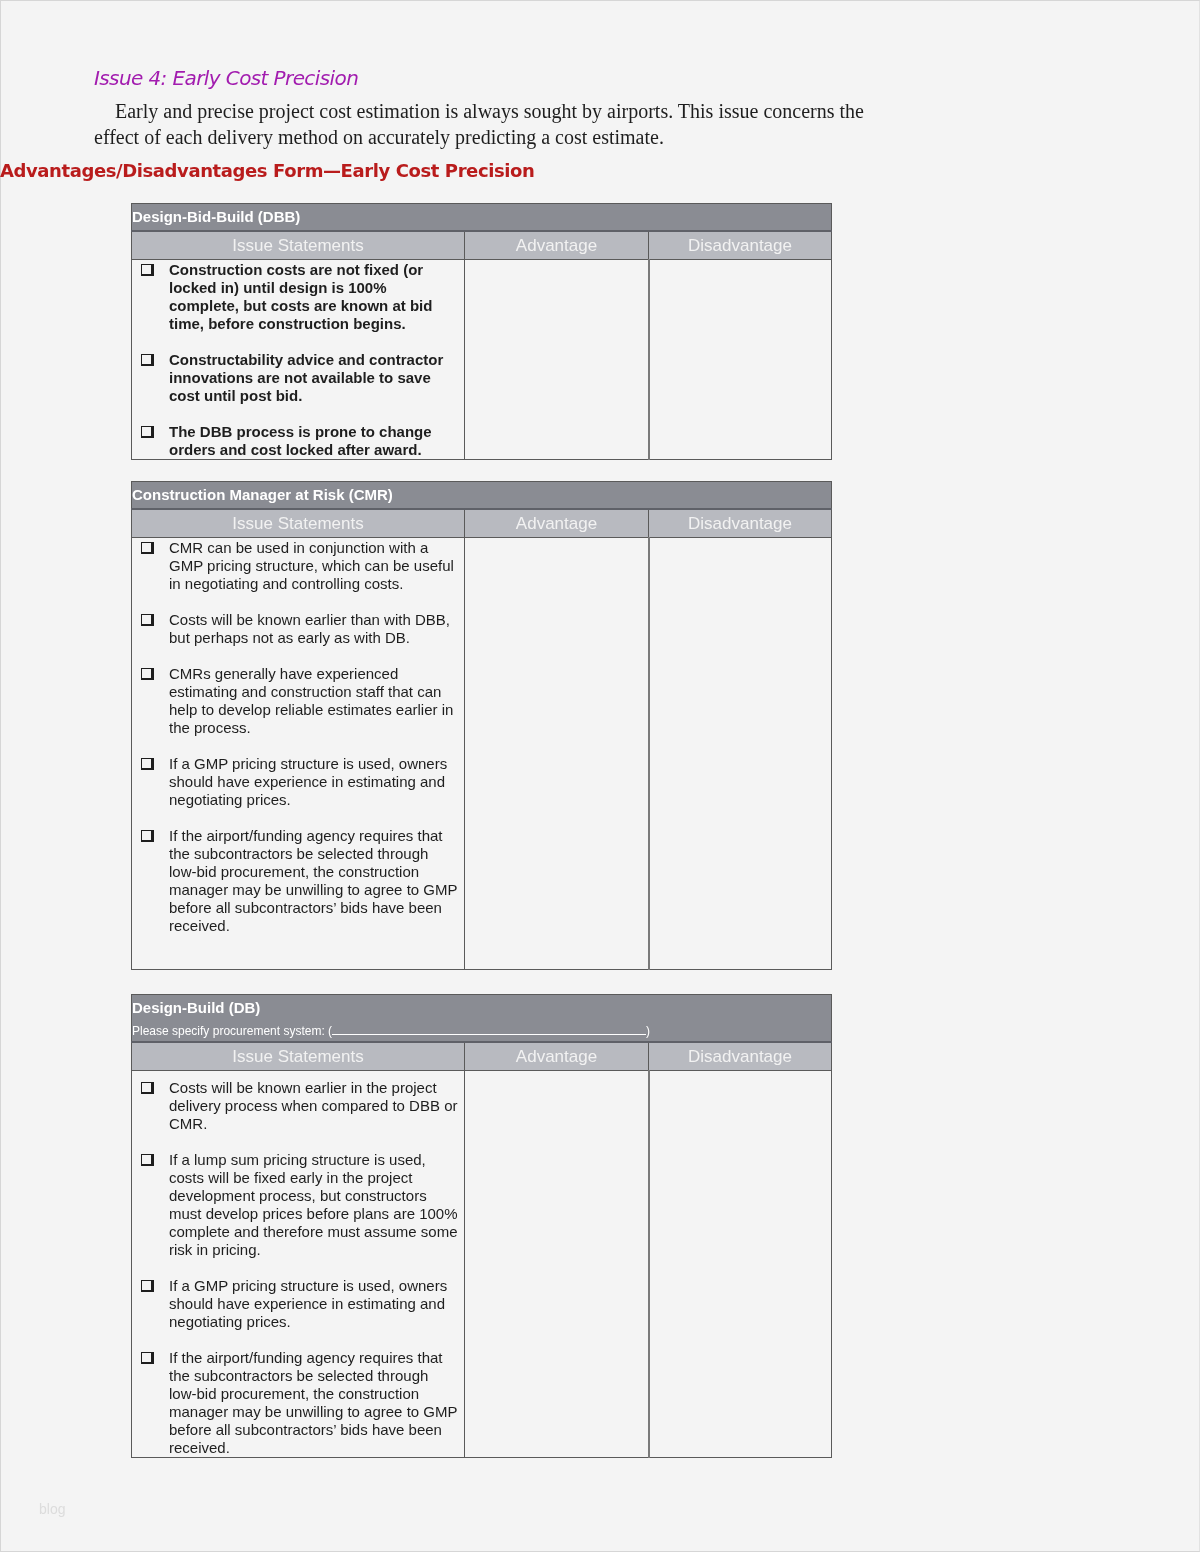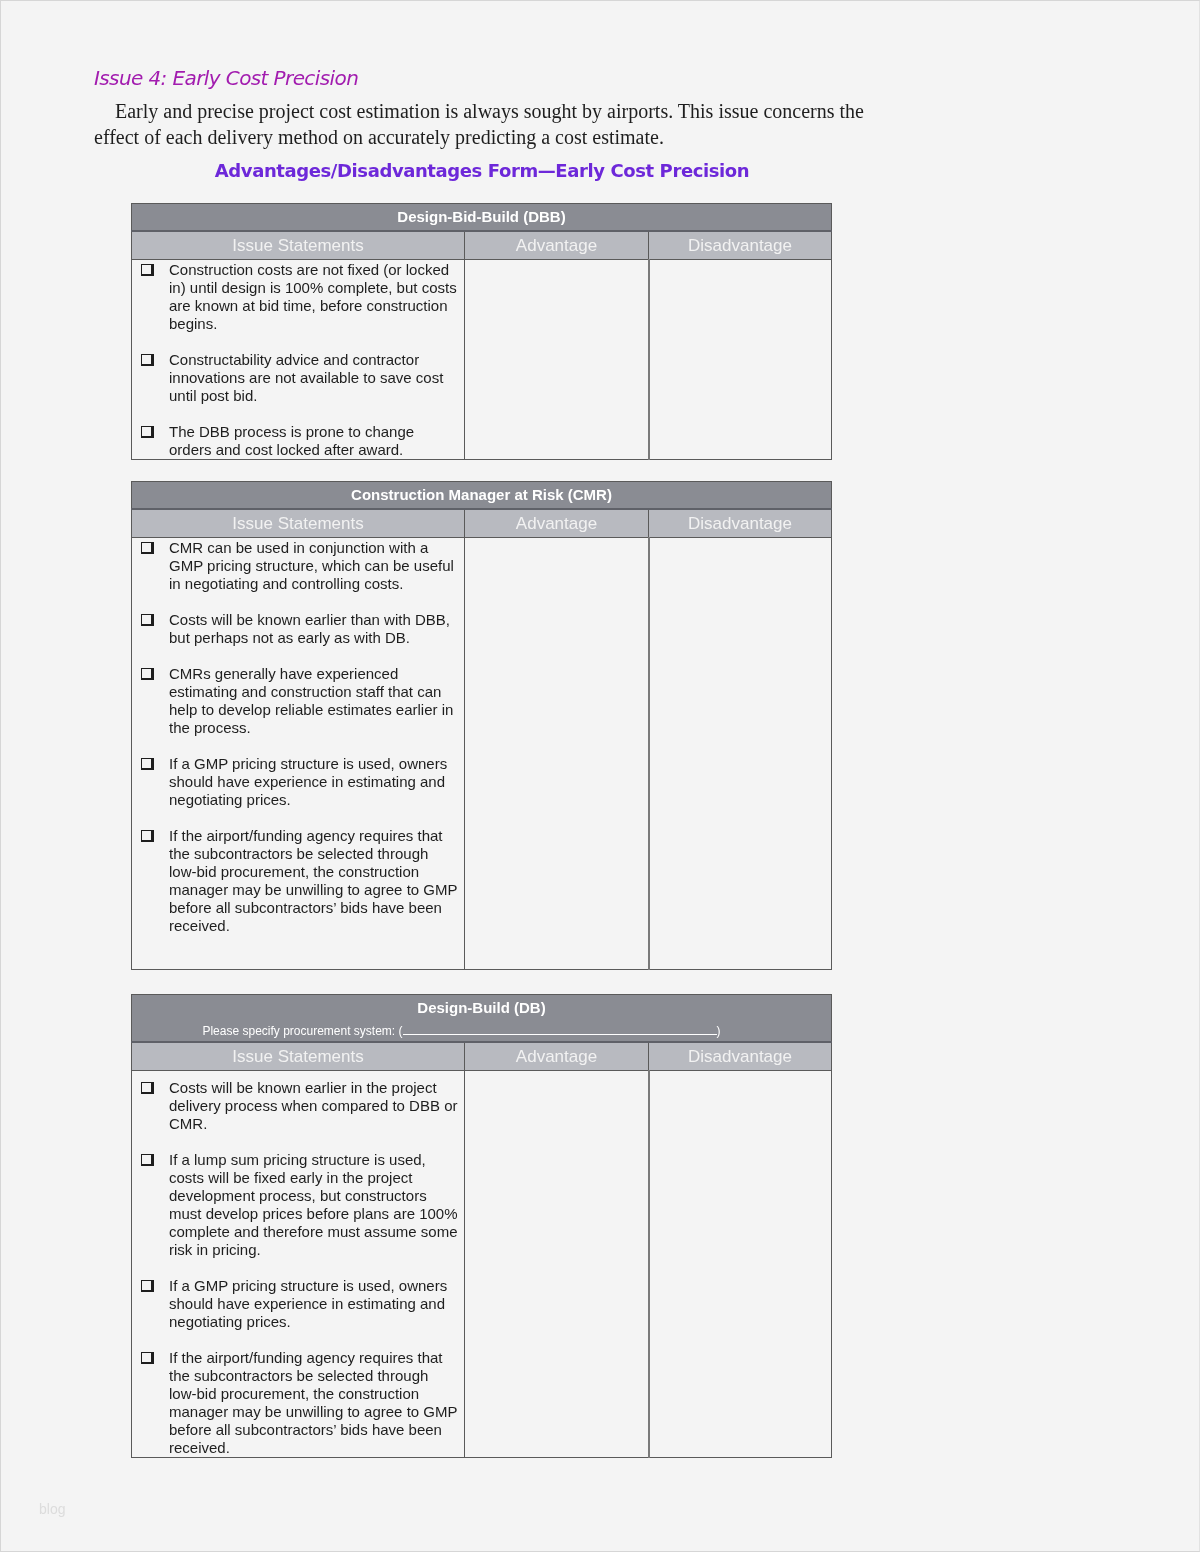--- a/index.html
+++ b/index.html
@@ -21,40 +21,39 @@
     letter-spacing: -0.6px;
   }
   .intro {
     position: absolute; left: 94px; top: 98px; width: 790px;
     font-family: "Liberation Serif", serif;
     font-size: 20px; line-height: 26px; color: #1e1e1e;
     text-indent: 21px;
   }
   .form-title {
     position: absolute; left: 0; width: 964px; top: 160px;
-    text-align: center;
     font-family: "DejaVu Sans", sans-serif;
-    font-weight: bold; font-size: 18px; color: #6d28d9;
+    font-weight: bold; font-size: 18px; color: #b91c1c;
     letter-spacing: -0.4px;
   }
   .form-table {
     position: absolute; left: 131px; width: 700px;
     border-collapse: collapse;
     font-family: "Liberation Sans", sans-serif;
     table-layout: fixed;
     border: 1px solid #5a5a5a;
   }
   .form-table col.c1 { width: 333px; }
   .form-table col.c2 { width: 184px; }
   .form-table col.c3 { width: 183px; }
   .method-header td {
     background: #8a8c93;
     color: #ffffff;
     font-weight: bold; font-size: 15px;
-    text-align: center;
+    text-align: left;
     border-bottom: 2px solid #5f6168;
     padding: 0;
   }
   .method-header .name { display: block; line-height: 26px; }
   .method-header .procurement {
     display: block; font-weight: normal; font-size: 12px;
     line-height: 20px; padding-bottom: 0; padding-right: 40px;
   }
   .method-header .blank {
     display: inline-block; width: 314px; border-bottom: 1px solid #ffffff;
@@ -117,21 +116,21 @@
     <td colspan="3">
           <span class="name">Design-Bid-Build (DBB)</span>
         </td>
   </tr>
   <tr class="col-header">
     <th>Issue Statements</th>
     <th>Advantage</th>
     <th>Disadvantage</th>
   </tr>
   <tr class="body-row" style="height:198px;">
-    <td style="padding-top:1px;">
+    <td style="padding-top:1px;font-weight:bold;">
       <div class="statement"><span class="checkbox"></span><span>Construction costs are not fixed (or locked in) until design is 100% complete, but costs are known at bid time, before construction begins.</span></div>
       <div class="statement"><span class="checkbox"></span><span>Constructability advice and contractor innovations are not available to save cost until post bid.</span></div>
       <div class="statement"><span class="checkbox"></span><span>The DBB process is prone to change orders and cost locked after award.</span></div>
     </td>
     <td class="adv"></td>
     <td></td>
   </tr>
 </tbody>
   </table>
 

